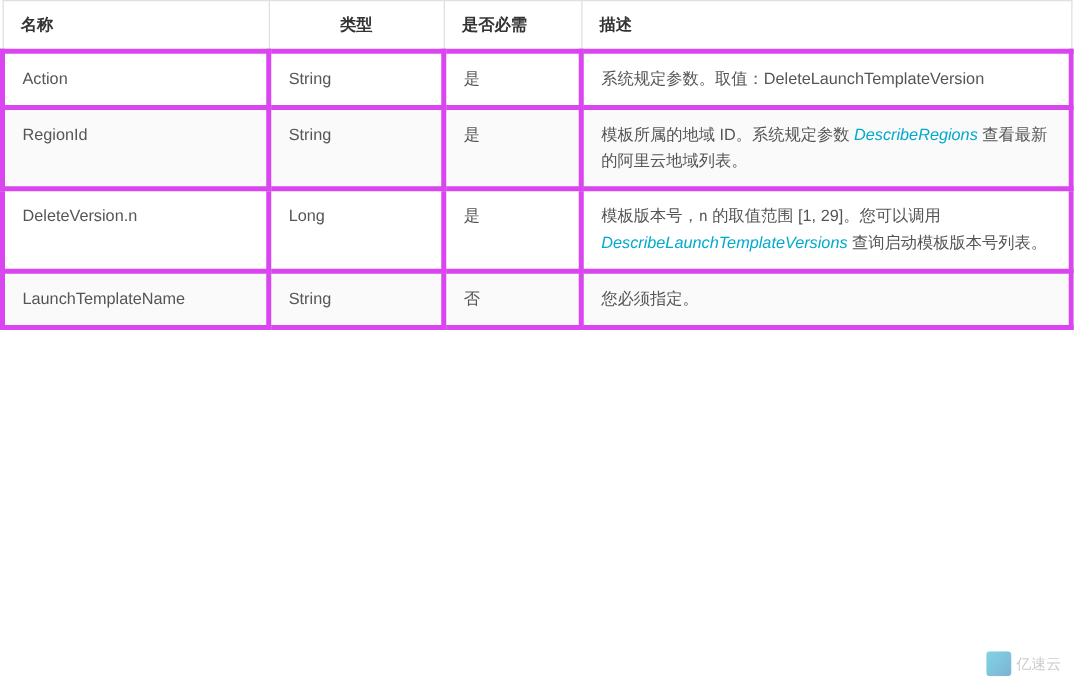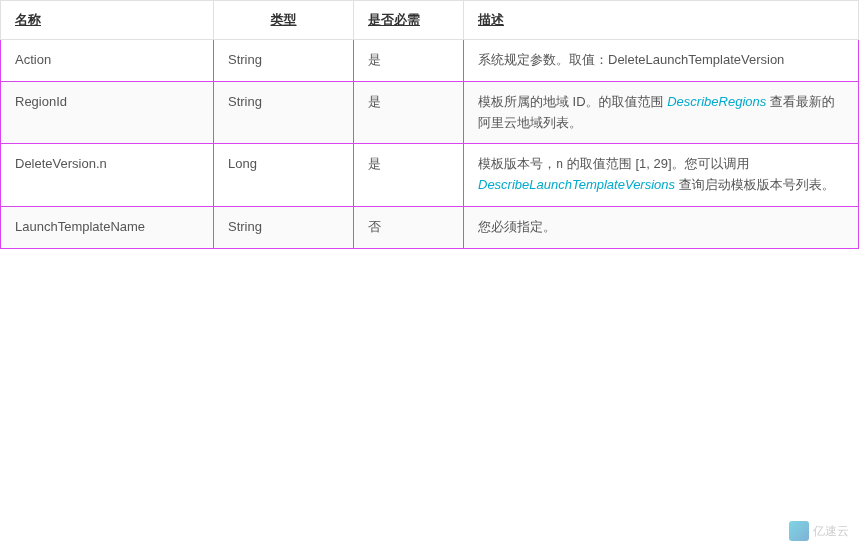--- a/index.html
+++ b/index.html
@@ -14,33 +14,32 @@
       background: #fff;
       width: 859px;
     }
     table {
       width: 100%;
       border-collapse: collapse;
       table-layout: fixed;
     }
     thead tr {
       background-color: #f5f5f5;
-      text-decoration: underline;
     }
     th {
       padding: 10px 14px;
       text-align: left;
       font-weight: 600;
       color: #333;
       border: 1px solid #e0e0e0;
       font-size: 13px;
     }
     td {
       padding: 10px 14px;
-      border: 1px solid #d946ef;
+      border: 4px solid #d946ef;
       vertical-align: top;
       line-height: 1.6;
       font-size: 13px;
       color: #555;
     }
     tr:nth-child(even) {
       background-color: #fafafa;
     }
     tr:nth-child(odd) {
       background-color: #fff;
@@ -92,21 +91,21 @@
   <tr>
         <td>Action</td>
         <td>String</td>
         <td>是</td>
         <td>系统规定参数。取值：DeleteLaunchTemplateVersion</td>
       </tr>
       <tr>
         <td>RegionId</td>
         <td>String</td>
         <td>是</td>
-        <td><span>模板所属的地域 ID。的取值范围 </span><span class="link-text">DescribeRegions</span><span> 查看最新的阿里云地域列表。</span></td>
+        <td><span>模板所属的地域 ID。系统规定参数 </span><span class="link-text">DescribeRegions</span><span> 查看最新的阿里云地域列表。</span></td>
       </tr>
       <tr>
         <td>DeleteVersion.n</td>
         <td>Long</td>
         <td>是</td>
         <td><span>模板版本号，</span><span class="code-text">n</span><span> 的取值范围 [1, 29]。您可以调用 </span><span class="link-text">DescribeLaunchTemplateVersions</span><span> 查询启动模板版本号列表。</span></td>
       </tr>
       <tr>
         <td>LaunchTemplateName</td>
         <td>String</td>

